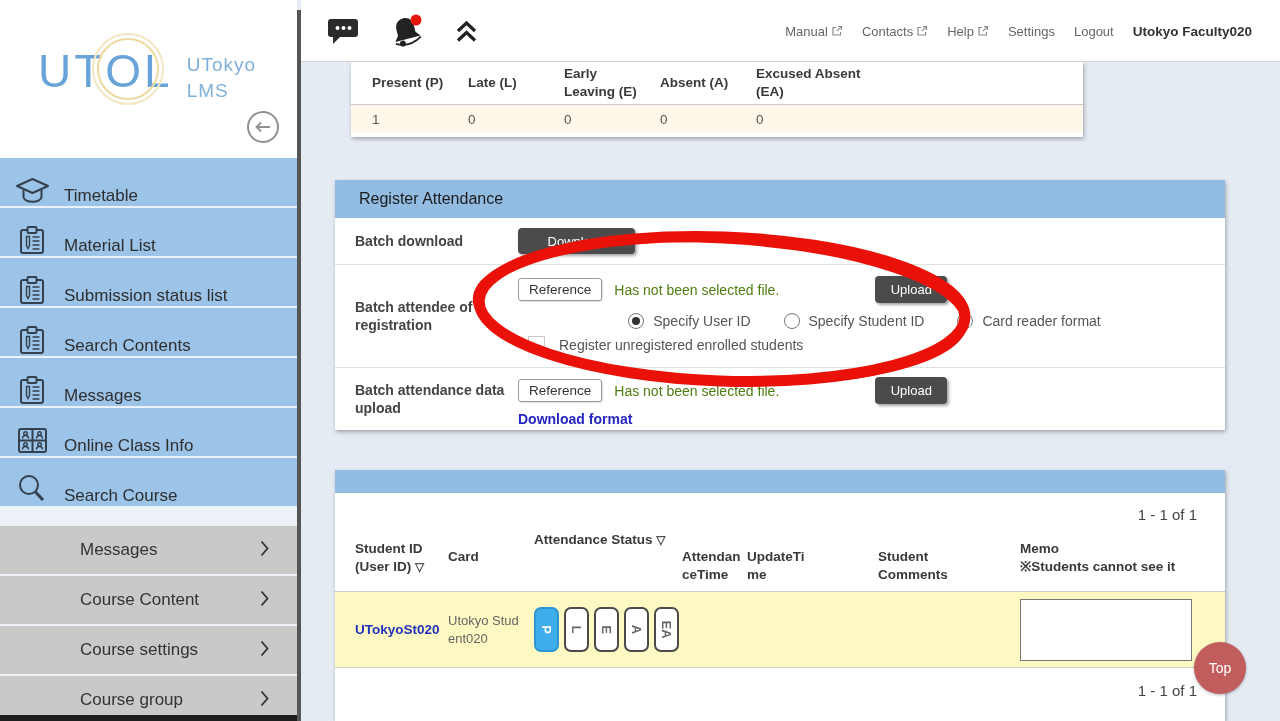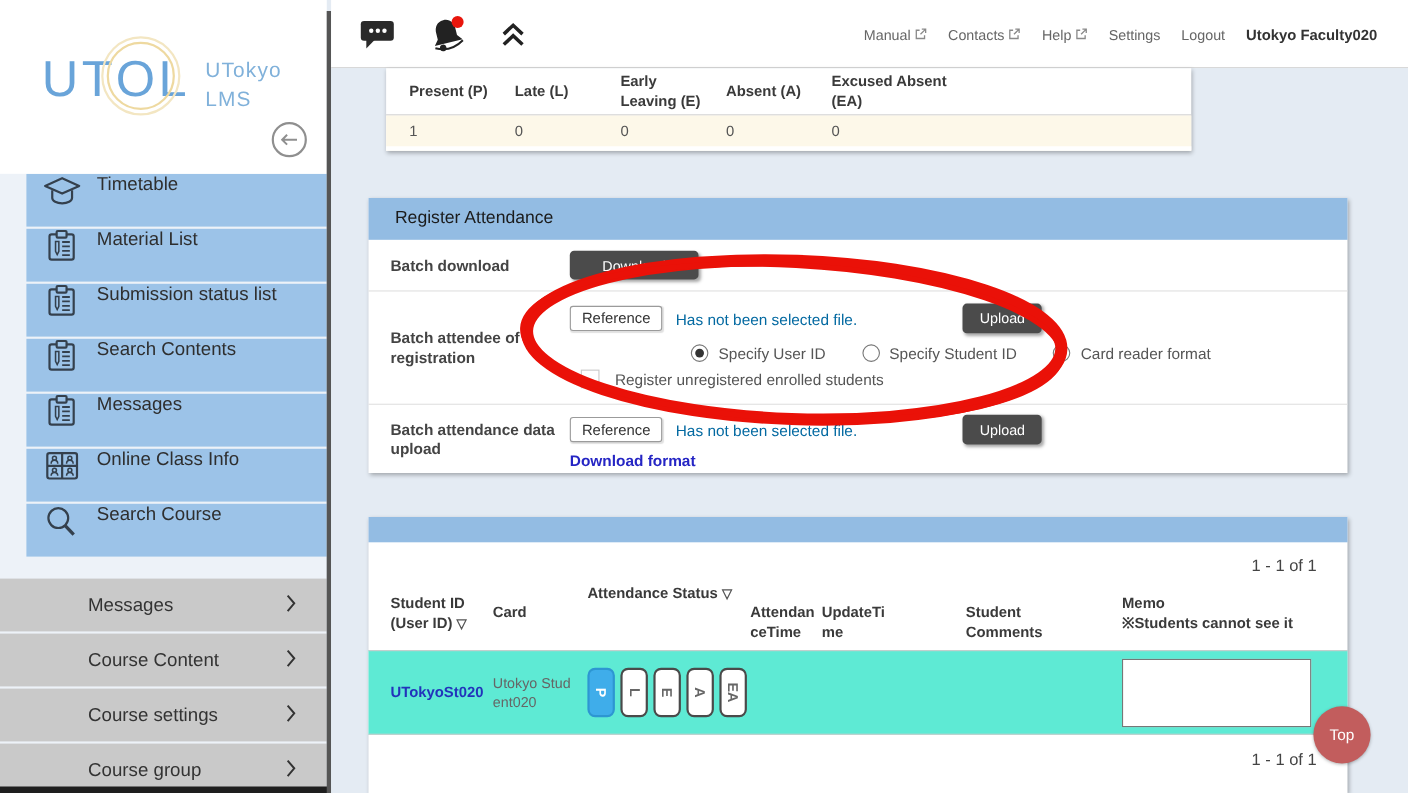--- a/index.html
+++ b/index.html
@@ -13,21 +13,21 @@
   .logo-row { position:absolute; left:38px; top:48px; display:flex; align-items:flex-start; }
   .brand { font-size:46px; color:#69a4d9; letter-spacing:3px; display:flex; align-items:flex-start; line-height:1; font-weight:400; }
   .brand-o { position:relative; display:inline-block; }
   .ring1, .ring2 { position:absolute; border-radius:50%; pointer-events:none; }
   .ring1 { width:62px; height:62px; left:-8px; top:-10px; border:2px solid #eed9a0; }
   .ring2 { width:72px; height:72px; left:-13px; top:-15px; border:2px solid #f3e6c2; }
   .logo-sub { margin-left:14px; margin-top:4px; color:#80b1da; font-size:19px; letter-spacing:1px; line-height:1.35; }
   .back-btn { position:absolute; right:18px; top:111px; width:32px; height:32px; border:2px solid #8f8f8f; border-radius:50%; background:#fff; display:flex; align-items:center; justify-content:center; cursor:pointer; }
 
   .nav { display:flex; flex-direction:column; gap:2px; }
-  .nav-item { height:48px; background:#9cc3e8; display:flex; align-items:flex-start; cursor:pointer;margin-left:24px; }
+  .nav-item { height:48px; background:#9cc3e8; display:flex; align-items:flex-end; cursor:pointer; }
   .nav-icon { width:64px; display:flex; justify-content:center; }
   .nav-label { font-size:17px; color:#2e2e2e; }
   .group { display:flex; flex-direction:column; gap:2px; margin-top:20px; }
   .group-item { height:48px; background:#c9c9c9; display:flex; align-items:center; cursor:pointer; position:relative; }
   .group-label { margin-left:80px; font-size:17px; color:#333; }
   .group-chev { position:absolute; right:28px; top:14px; }
   .side-bottom-bar { position:absolute; left:0; top:715px; width:301px; height:6px; background:#1e1e1e; }
   .side-divider { position:absolute; left:297px; top:10px; width:4px; height:711px; background:#555; }
 
   
@@ -58,21 +58,21 @@
   .reg-row:last-child { border-bottom:none; }
   .reg-label { width:183px; padding-left:20px; font-size:14px; font-weight:bold; color:#444; line-height:1.3; display:flex; flex-direction:column; justify-content:center; }
   .reg-ctrl { flex:1; }
   .row-dl { height:47px; }
   .row-dl .reg-ctrl { display:flex; align-items:center; }
   .btn-dark { background:#4b4b4b; color:#fff; font-size:13px; border:none; border-radius:4px; box-shadow:2px 2px 3px rgba(0,0,0,.35); cursor:pointer; }
   .btn-download { width:117px; height:26px; }
   .btn-upload { width:72px; height:27px; }
   .btn-ref { background:#fff; border:1px solid #9b9b9b; border-radius:3px; font-size:13.5px; color:#333; padding:3px 10px; cursor:pointer; box-shadow:1px 1px 1px rgba(0,0,0,.12); }
   .file-line { display:flex; align-items:center; gap:12px; }
-  .no-file { font-size:14px; color:#0369a1; }
+  .no-file { font-size:14px; color:#4d7c0f; }
   .row-attendee { height:103px; }
   .row-attendee .reg-ctrl { padding-top:11px; }
   .row-attendee .file-line .btn-upload { margin-left:84px; }
   .radio-line { display:flex; align-items:center; margin-top:10px; margin-left:10px; gap:9px;justify-content:center; }
   .radio { width:16px; height:16px; border:1.5px solid #777; border-radius:50%; background:#fff; display:flex; align-items:center; justify-content:center; cursor:pointer; }
   .radio.checked::after { content:""; width:8px; height:8px; border-radius:50%; background:#333; }
   .radio-label { font-size:14px; color:#555; margin-right:24px; }
   .check-line { display:flex; align-items:center; margin-top:7px; margin-left:10px; gap:14px; }
   .checkbox { width:17px; height:17px; border:1.5px solid #c9c9c9; background:#fff; cursor:pointer; }
   .check-label { font-size:14px; color:#555; }
@@ -88,21 +88,21 @@
   .att-head { display:flex; margin-top:4px; height:64px; }
   .att-col { font-size:13.5px; font-weight:bold; color:#3a3a3a; line-height:1.3; }
   .c-sid { width:86px; margin-left:20px; padding-top:13px; }
   .c-name { width:80px; margin-left:7px; padding-top:21px; }
   .c-status { width:148px; margin-left:6px; padding-top:4px; }
   .c-atime { width:65px; padding-top:21px; word-break:break-all; }
   .c-utime { width:66px; padding-top:21px; word-break:break-all; }
   .c-comm { width:120px; margin-left:65px; padding-top:21px; }
   .c-memo { width:180px; margin-left:22px; padding-top:13px; white-space:nowrap; }
   .sort-glyph { font-size:12px; color:#555; cursor:pointer; }
-  .att-row { display:flex; align-items:center; height:77px; background:#5eead4; border-top:1px solid #ccc; border-bottom:1px solid #ccc; }
+  .att-row { display:flex; align-items:center; height:77px; background:#fef9c3; border-top:1px solid #ccc; border-bottom:1px solid #ccc; }
   .r-sid { width:86px; margin-left:20px; font-size:13.5px; font-weight:bold; color:#2233bb; cursor:pointer; }
   .r-name { width:78px; margin-left:7px; font-size:13px; color:#666; word-break:break-all; line-height:1.35; }
   .r-status { width:148px; margin-left:8px; display:flex; gap:5px; }
   .status-btn { width:25px; height:45px; background:#fff; border:2px solid #4a4a4a; border-radius:7px; display:flex; align-items:center; justify-content:center; cursor:pointer; }
   .status-btn span { display:block; transform:rotate(90deg); font-size:13px; font-weight:bold; color:#666; letter-spacing:0; }
   .status-btn.selected { background:#3fadea; border-color:#2d96d2; }
   .status-btn.selected span { color:#fff; }
   .r-atime { width:65px; } .r-utime { width:66px; } .r-comm { width:120px; margin-left:65px; }
   .memo-box { width:172px; margin-left:22px; height:62px; background:#fff; border:1px solid #777; resize:none; }
   .pag-bottom { text-align:right; padding:14px 28px 0 0; font-size:15px; color:#444; }

